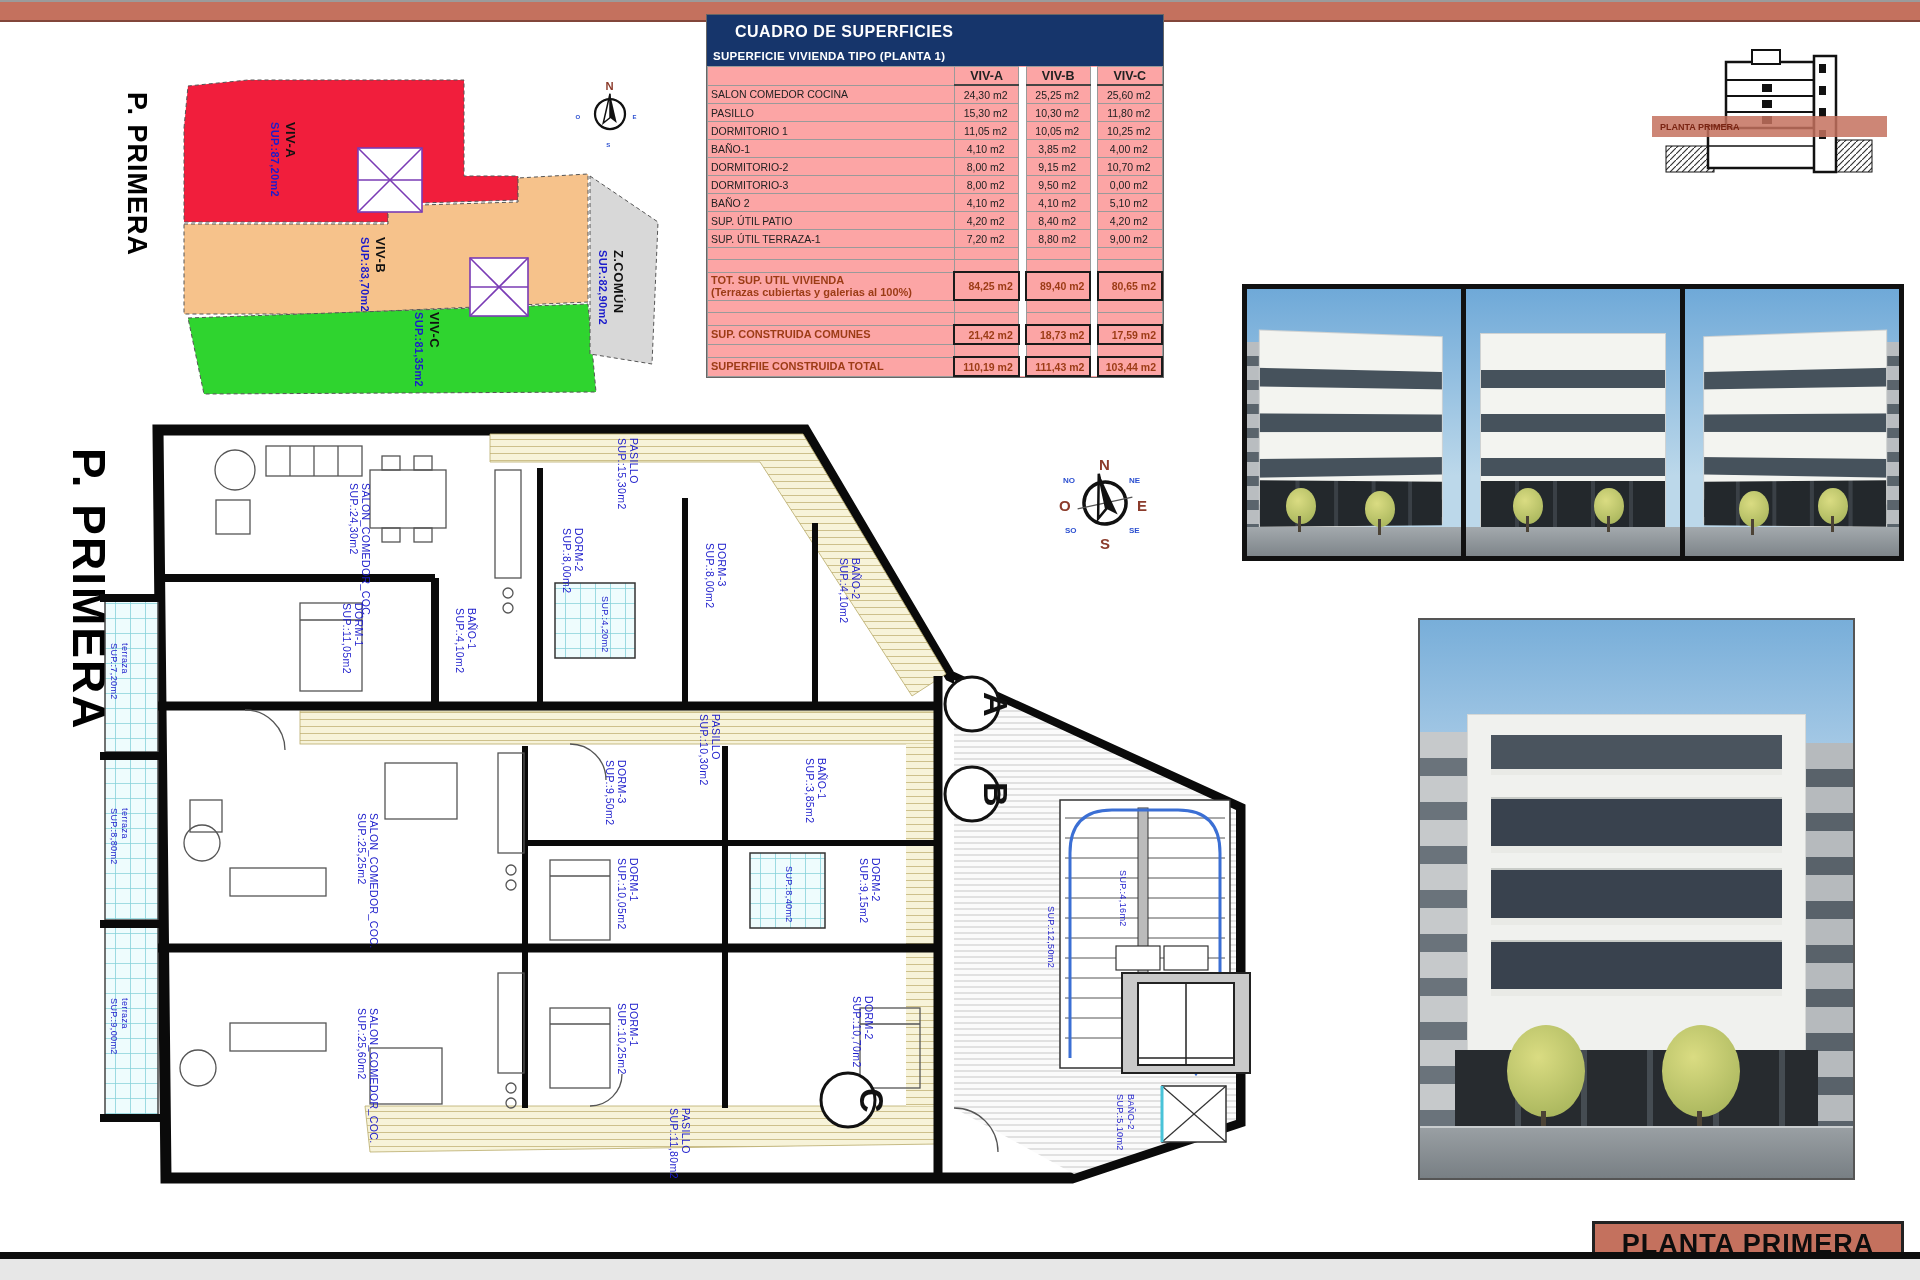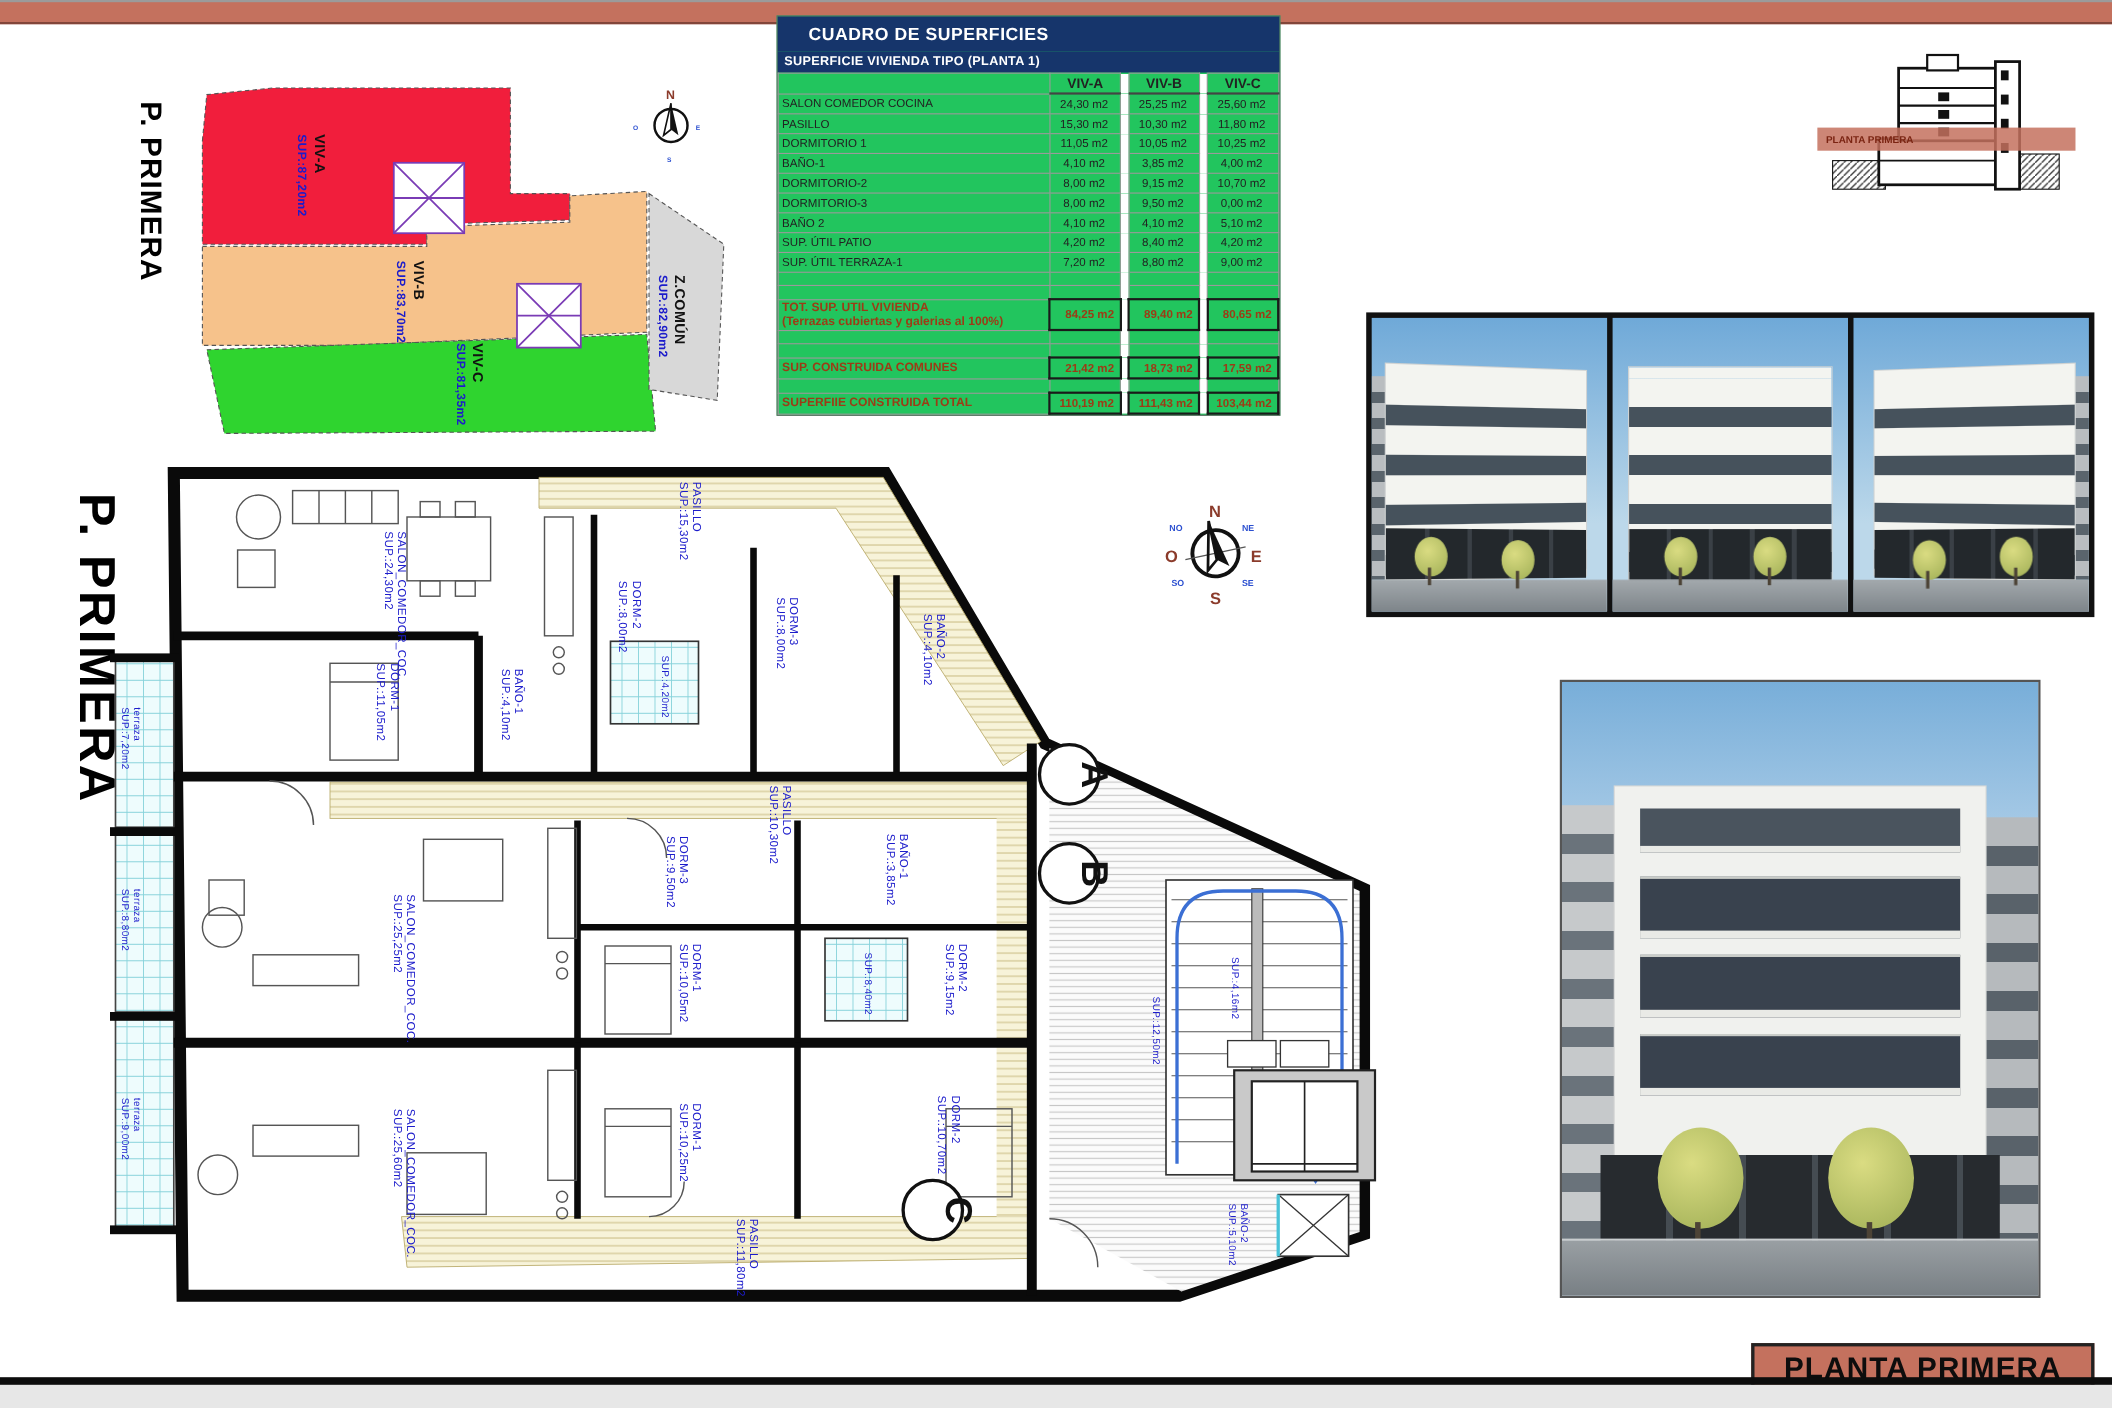--- a/index.html
+++ b/index.html
@@ -8,21 +8,21 @@
   
   #topbar{position:absolute;left:0;top:0;width:1920px;height:18px;background:#c4715e;
           border-top:2px solid #9b9b9b;border-bottom:2px solid #82463a;}
   #bottomrule{position:absolute;left:0;top:1252px;width:1920px;height:7px;background:#0d0d0d;}
   #bottomgrey{position:absolute;left:0;top:1259px;width:1920px;height:21px;background:#e7e7e7;}
   
   .vtitle{position:absolute;color:#000;white-space:nowrap;transform-origin:0 0;transform:rotate(90deg);}
   #keyplan-title{left:152px;top:92px;font-size:27px;font-weight:700;letter-spacing:1px;}
   #plan-title{left:116px;top:448px;font-size:46px;font-weight:700;letter-spacing:2px;}
   
-  #surftable{position:absolute;left:706px;top:14px;width:456px;border:1px solid #666;background:#22c55e;}
+  #surftable{position:absolute;left:706px;top:14px;width:456px;border:1px solid #666;background:#fca5a5;}
   #surftable .band1{background:#16356b;color:#fff;font-weight:700;font-size:16px;
                     padding:8px 0 6px 28px;letter-spacing:.5px;}
   #surftable .band2{background:#16356b;color:#fff;font-weight:700;font-size:11.5px;
                     padding:3px 0 4px 6px;letter-spacing:.3px;}
   #surftable table{border-collapse:collapse;width:100%;table-layout:fixed;}
   #surftable td,#surftable th{border:1px solid #9a9a9a;font-size:10.5px;color:#222;
                     padding:1px 3px;height:15px;overflow:hidden;white-space:nowrap;}
   #surftable col.lab{width:238px;} #surftable col.val{width:62px;} #surftable col.gap{width:7px;}
   #surftable td.gap{border-top:none;border-bottom:none;background:#fff;}
   #surftable th{font-size:12.5px;text-align:center;border-bottom:2px solid #444;}

